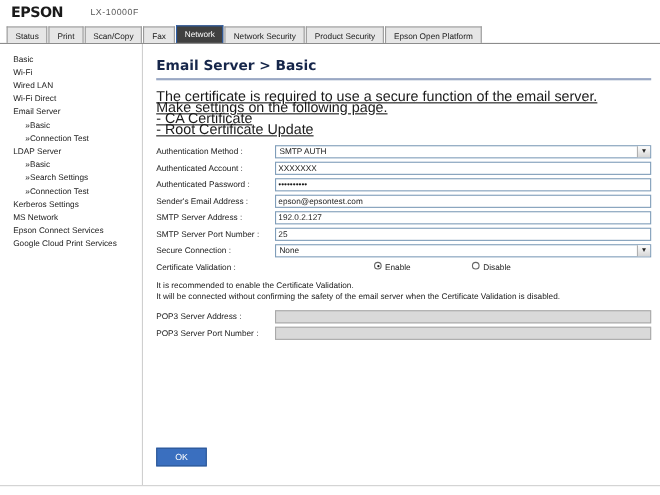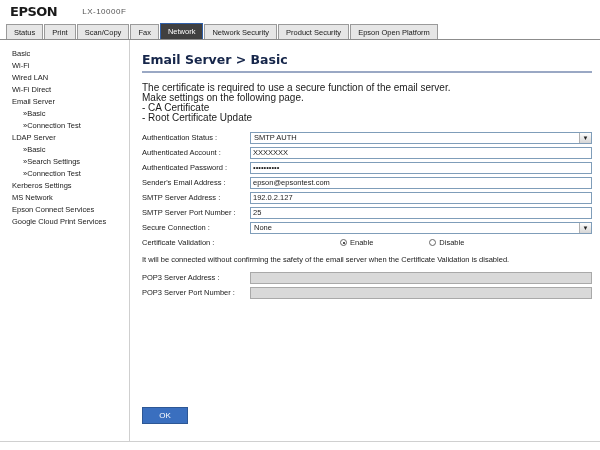--- a/index.html
+++ b/index.html
@@ -111,24 +111,25 @@
   h1.page-title {
     font-family: "DejaVu Sans", sans-serif;
     font-size: 12.5px;
     font-weight: bold;
     color: #16264a;
     margin: 2px 0 10px 0;
     padding-bottom: 4px;
     border-bottom: 2px solid #9aa8c4;
   }
   .intro {
-    font-size: 10px;
+    font-size: 13px;
     line-height: 10px;
     color: #1a1a1a;
     margin-bottom: 8px;
+    text-decoration: underline;
   }
   .intro div { white-space: nowrap; }
   
   .form {
     width: 100%;
   }
   .row {
     display: flex;
     align-items: center;
     margin-bottom: 2px;
@@ -192,21 +193,21 @@
   }
   .radios {
     display: flex;
     align-items: center;
     font-size: 7.5px;
     height: 12px;
     padding-left: 52px;
   }
   .radios .opt {
     display: flex;
-    align-items: center;
+    align-items: flex-start;
     margin-right: 18px;
     padding-left: 38px;
   }
   .radio {
     width: 7px;
     height: 7px;
     border: 1px solid #666666;
     border-radius: 50%;
     background: #ffffff;
     margin-right: 3px;
@@ -304,21 +305,21 @@
 
       <div class="intro" id="intro">
           <div>The certificate is required to use a secure function of the email server.</div>
           <div>Make settings on the following page.</div>
           <div>- CA Certificate</div>
           <div>- Root Certificate Update</div>
         </div>
 
       <div class="form" id="form-fields">
           <div class="row">
-            <div class="lbl">Authentication Status :</div>
+            <div class="lbl">Authentication Method :</div>
             <div class="ctrl">
               <div class="selbox">
                 <span>SMTP AUTH</span>
                 <span class="arrowbtn">▼</span>
               </div>
             </div>
           </div>
           <div class="row">
             <div class="lbl">Authenticated Account :</div>
             <div class="ctrl"><input type="text" class="txt" value="XXXXXXX" style=""></div>
@@ -360,20 +361,21 @@
               </div>
               <div class="opt">
                 <span class="radio"></span>
                 <span>Disable</span>
               </div>
             </div>
         </div>
       </div>
 
       <div class="note" id="note">
+          <div>It is recommended to enable the Certificate Validation.</div>
           <div>It will be connected without confirming the safety of the email server when the Certificate Validation is disabled.</div>
         </div>
 
       <div class="form" id="pop3-fields">
           <div class="row">
             <div class="lbl">POP3 Server Address :</div>
             <div class="ctrl"><input type="text" class="txt disabled" value="" style=""></div>
           </div>
           <div class="row">
             <div class="lbl">POP3 Server Port Number :</div>

